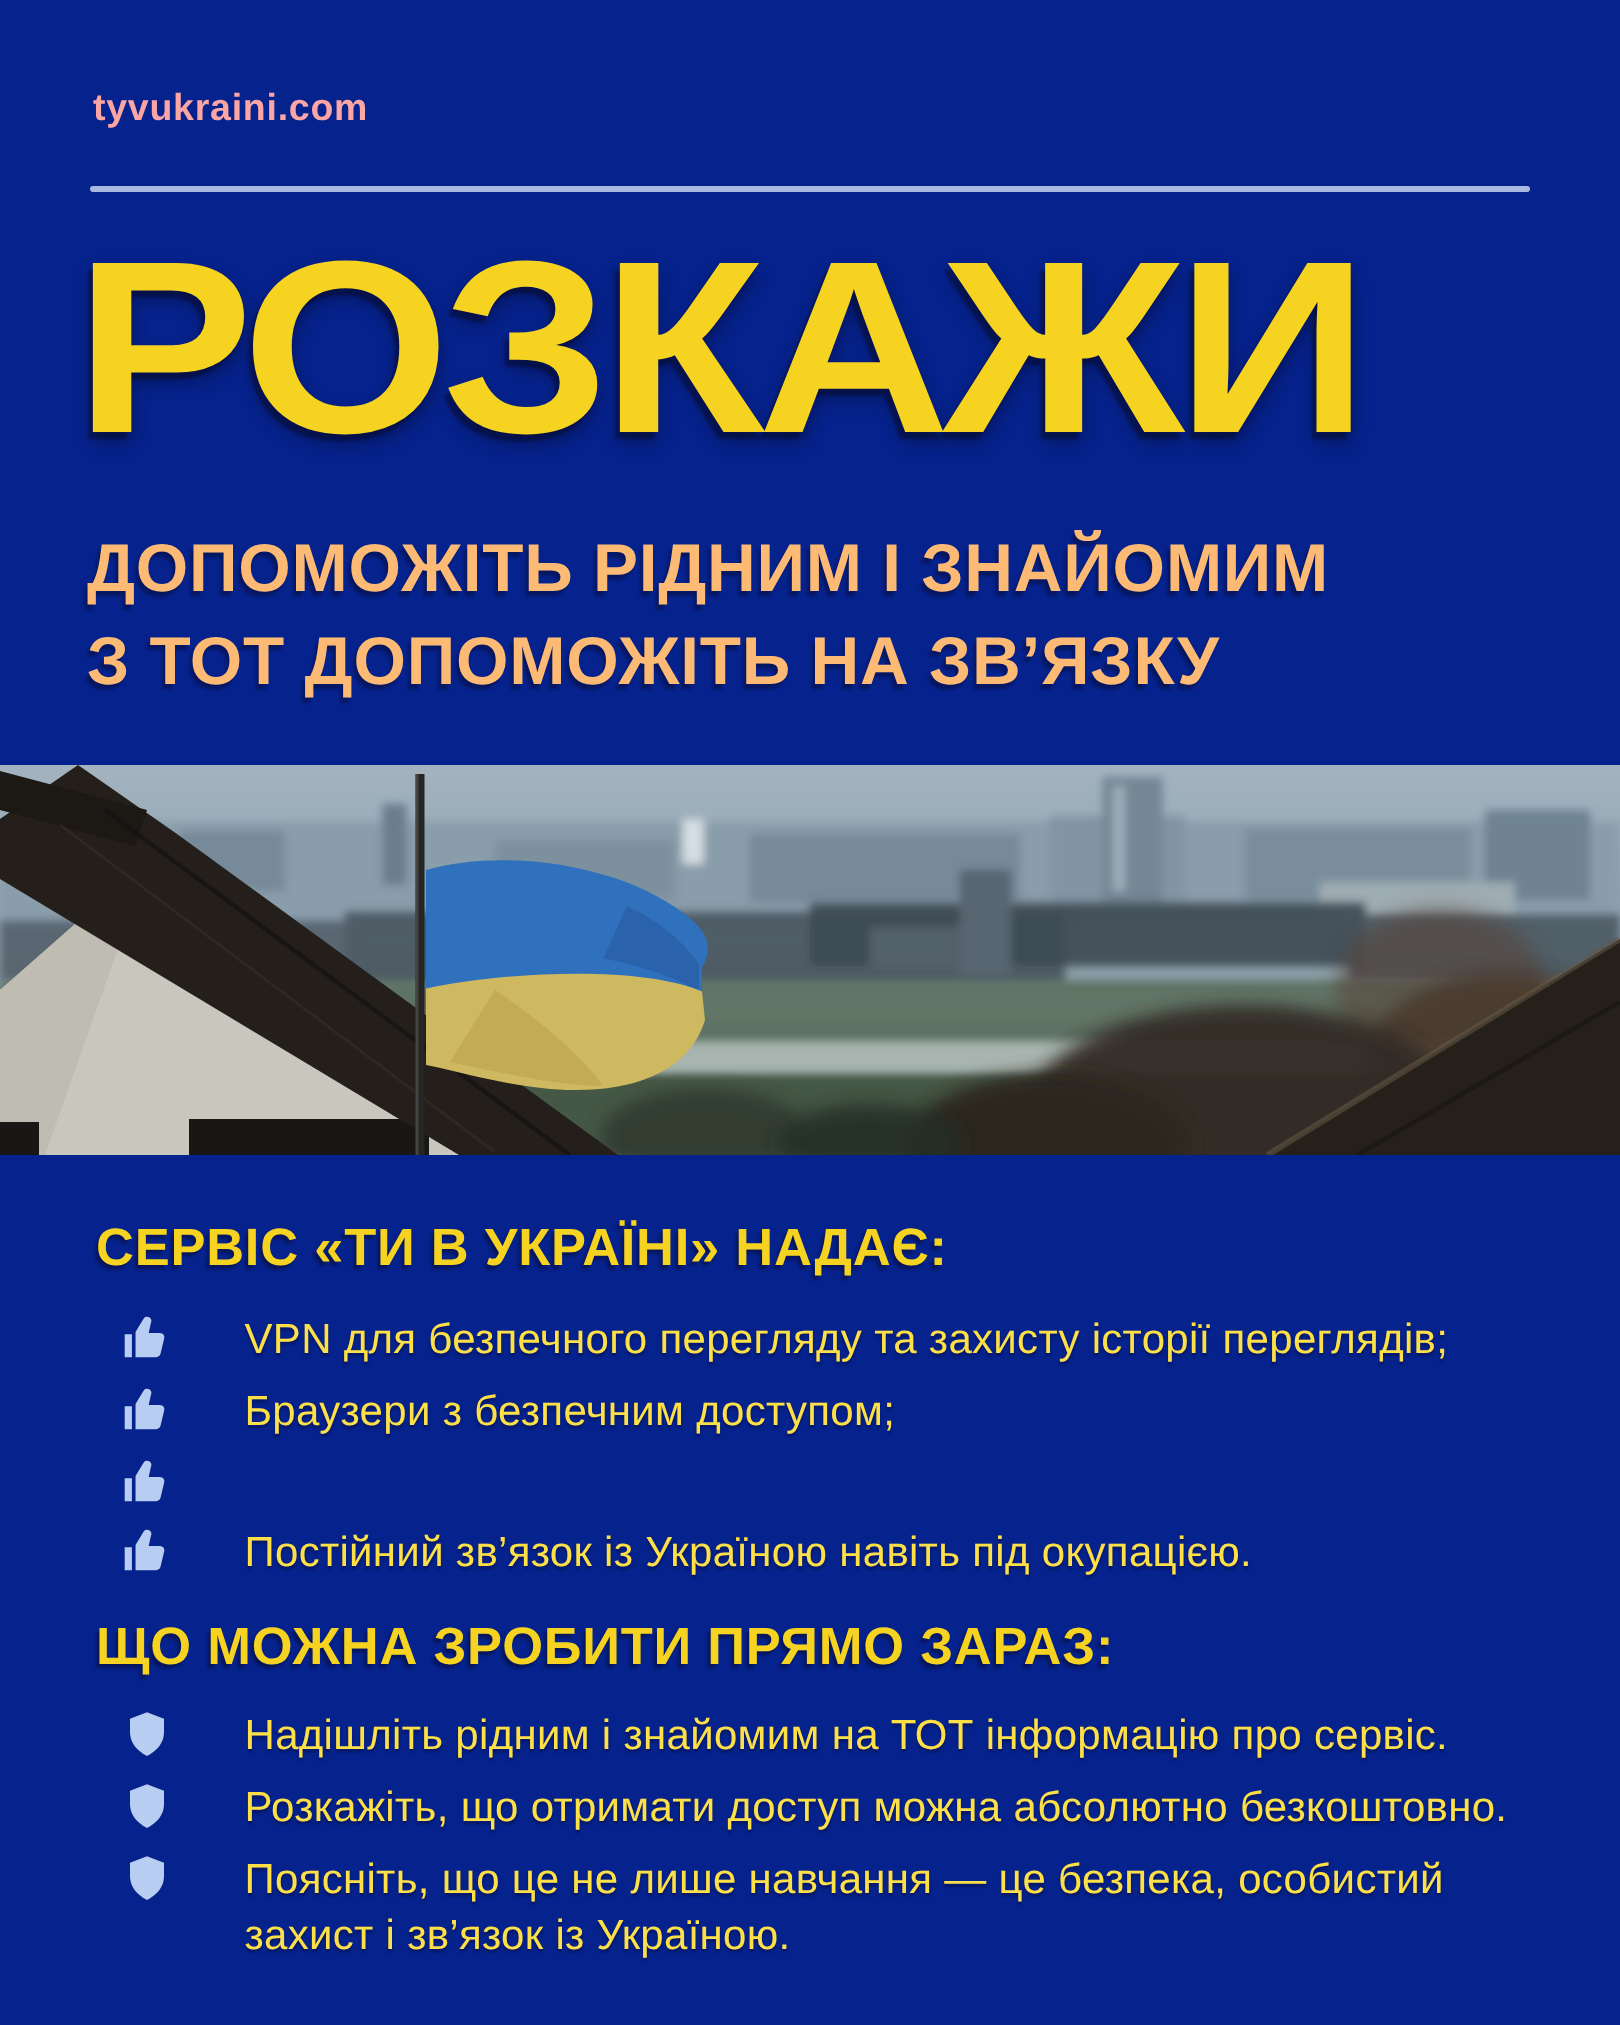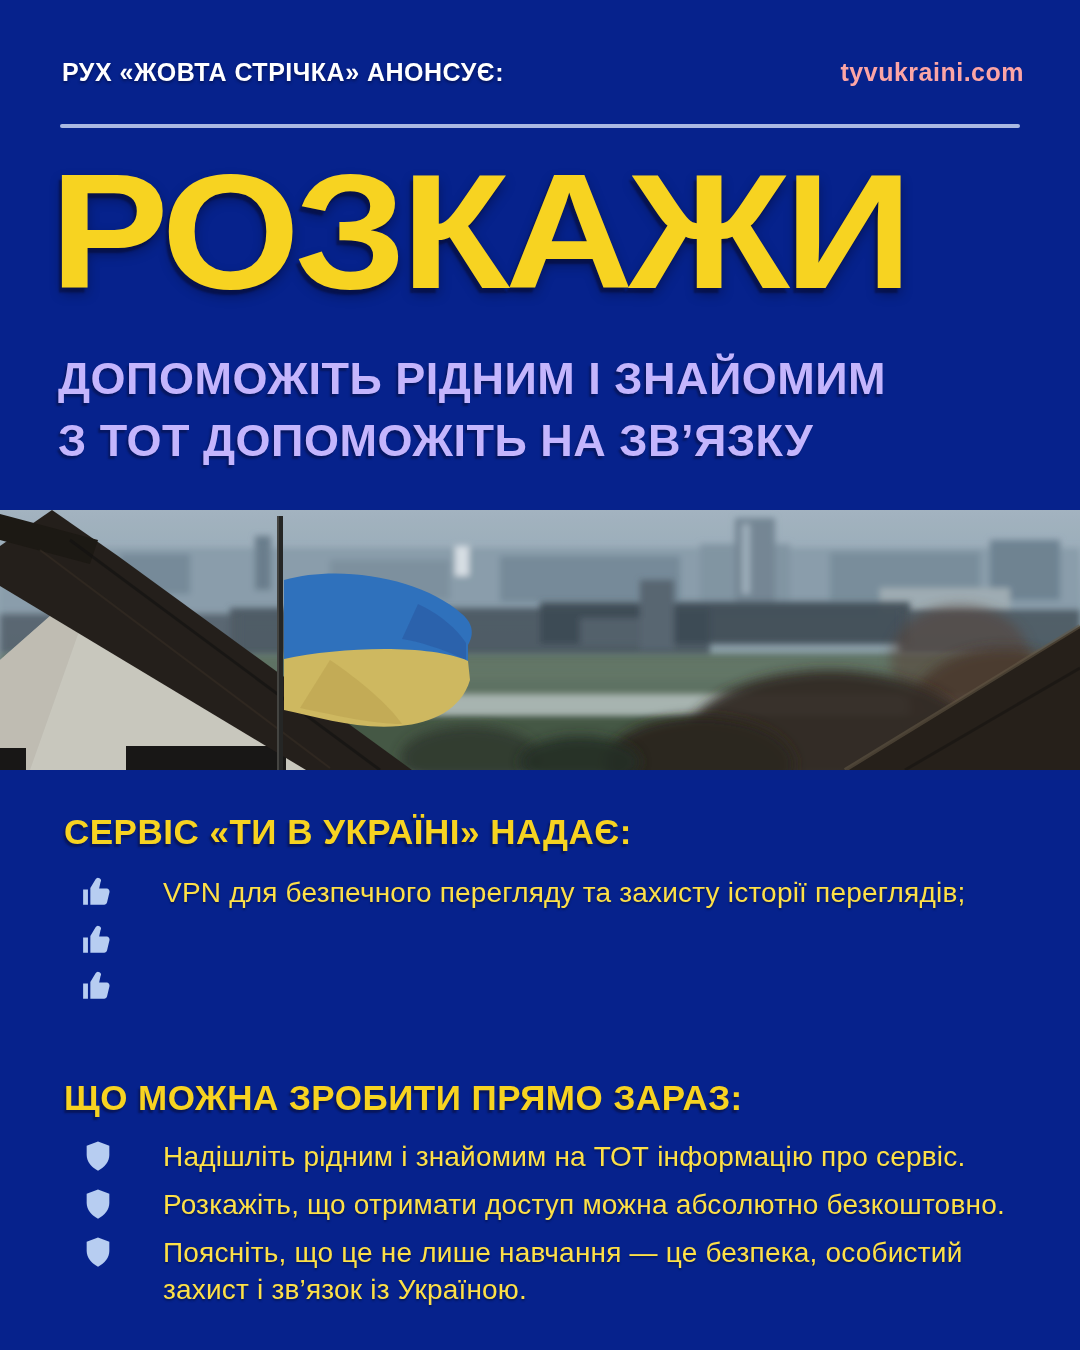--- a/index.html
+++ b/index.html
@@ -36,21 +36,21 @@
     top: 150px; left: 50px; width: 980px;
     font-size: 178px; line-height: 1.0; font-weight: 800;
     letter-spacing: -5px; color: #F7D321;
     transform: scaleY(0.92); transform-origin: top left;
     text-shadow: -3px 5px 2px rgba(8,8,35,.45), 0 7px 12px rgba(0,0,20,.35);
     white-space: nowrap;
   }
   .subtitle {
     top: 348px; left: 58px;
     font-size: 45px; line-height: 62px; font-weight: 800;
-    letter-spacing: 0.5px; color: #c4b5fd;
+    letter-spacing: 0.5px; color: #fdba74;
     text-shadow: -2px 3px 2px rgba(8,8,35,.4);
   }
 
   
   .photo { top: 510px; left: 0; width: 1080px; height: 260px; }
   .photo svg { display: block; }
 
   
   .section-heading {
     font-size: 35px; font-weight: 800; letter-spacing: 0.5px;
@@ -75,21 +75,20 @@
     font-size: 28px; line-height: 37px; font-weight: 500;
     color: #fde047; letter-spacing: 0.2px;
     text-shadow: 0 2px 2px rgba(0,0,25,.35);
   }
   .list-actions .item-text { max-width: 860px; }
 </style>
 </head>
 <body>
 
 <div class="abs header">
-  <div class="announce">РУХ «ЖОВТА СТРІЧКА» АНОНСУЄ:</div>
   <div class="website">tyvukraini.com</div>
 </div>
 <div class="abs rule"></div>
 
 <h1 class="abs title">РОЗКАЖИ</h1>
 <h2 class="abs subtitle">
   <span>ДОПОМОЖІТЬ РІДНИМ І ЗНАЙОМИМ</span><br>
   <span>З ТОТ ДОПОМОЖІТЬ НА ЗВ’ЯЗКУ</span>
 </h2>
 
@@ -189,25 +188,32 @@
   <li>
     <svg class="bullet-icon" viewBox="0 0 24 24">
         <path fill="#B7CDF1" d="M1.5 10.2h3.4V21H1.5zM6.6 21h9.7c1 0 1.9-.7 2.1-1.7l1.7-7.2a2 2 0 0 0-2-2.5h-5.3l1-4.6A1.9 1.9 0 0 0 10.3 3L6.6 9.2z"></path>
       </svg>
     <span class="item-text">VPN для безпечного перегляду та захисту історії переглядів;</span>
   </li>
   <li>
     <svg class="bullet-icon" viewBox="0 0 24 24">
         <path fill="#B7CDF1" d="M1.5 10.2h3.4V21H1.5zM6.6 21h9.7c1 0 1.9-.7 2.1-1.7l1.7-7.2a2 2 0 0 0-2-2.5h-5.3l1-4.6A1.9 1.9 0 0 0 10.3 3L6.6 9.2z"></path>
       </svg>
-  </li>
-  <li>
-    <svg class="bullet-icon" viewBox="0 0 24 24">
-        <path fill="#B7CDF1" d="M1.5 10.2h3.4V21H1.5zM6.6 21h9.7c1 0 1.9-.7 2.1-1.7l1.7-7.2a2 2 0 0 0-2-2.5h-5.3l1-4.6A1.9 1.9 0 0 0 10.3 3L6.6 9.2z"></path>
-      </svg>
+    <span class="item-text">Браузери з безпечним доступом;</span>
+  </li>
+  <li>
+    <svg class="bullet-icon" viewBox="0 0 24 24">
+        <path fill="#B7CDF1" d="M1.5 10.2h3.4V21H1.5zM6.6 21h9.7c1 0 1.9-.7 2.1-1.7l1.7-7.2a2 2 0 0 0-2-2.5h-5.3l1-4.6A1.9 1.9 0 0 0 10.3 3L6.6 9.2z"></path>
+      </svg>
+  </li>
+  <li>
+    <svg class="bullet-icon" viewBox="0 0 24 24">
+        <path fill="#B7CDF1" d="M1.5 10.2h3.4V21H1.5zM6.6 21h9.7c1 0 1.9-.7 2.1-1.7l1.7-7.2a2 2 0 0 0-2-2.5h-5.3l1-4.6A1.9 1.9 0 0 0 10.3 3L6.6 9.2z"></path>
+      </svg>
+    <span class="item-text">Постійний зв’язок із Україною навіть під окупацією.</span>
   </li>
 </ul>
 
 <div class="abs section-heading heading-actions">ЩО МОЖНА ЗРОБИТИ ПРЯМО ЗАРАЗ:</div>
 <ul class="abs bullet-list list-actions">
   <li>
     <svg class="bullet-icon" viewBox="0 0 24 24">
         <path fill="#B7CDF1" d="M12 1.8l8 3v6.4c0 5-3.3 8.7-8 11.2-4.7-2.5-8-6.2-8-11.2V4.8z"></path>
       </svg>
     <span class="item-text">Надішліть рідним і знайомим на ТОТ інформацію про сервіс.</span>

